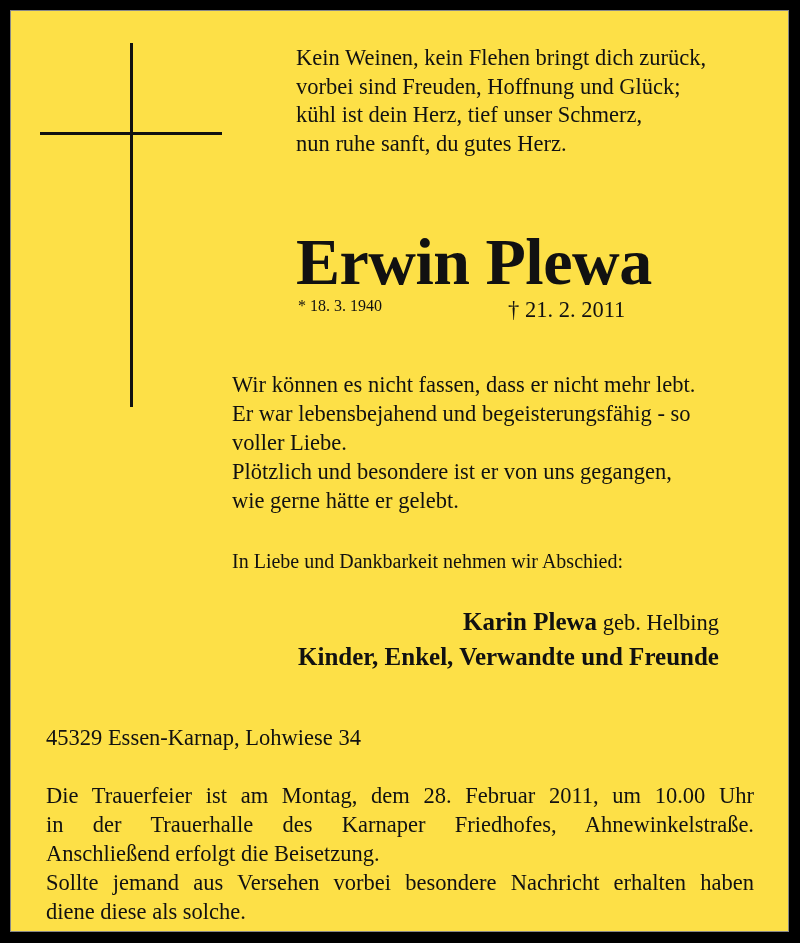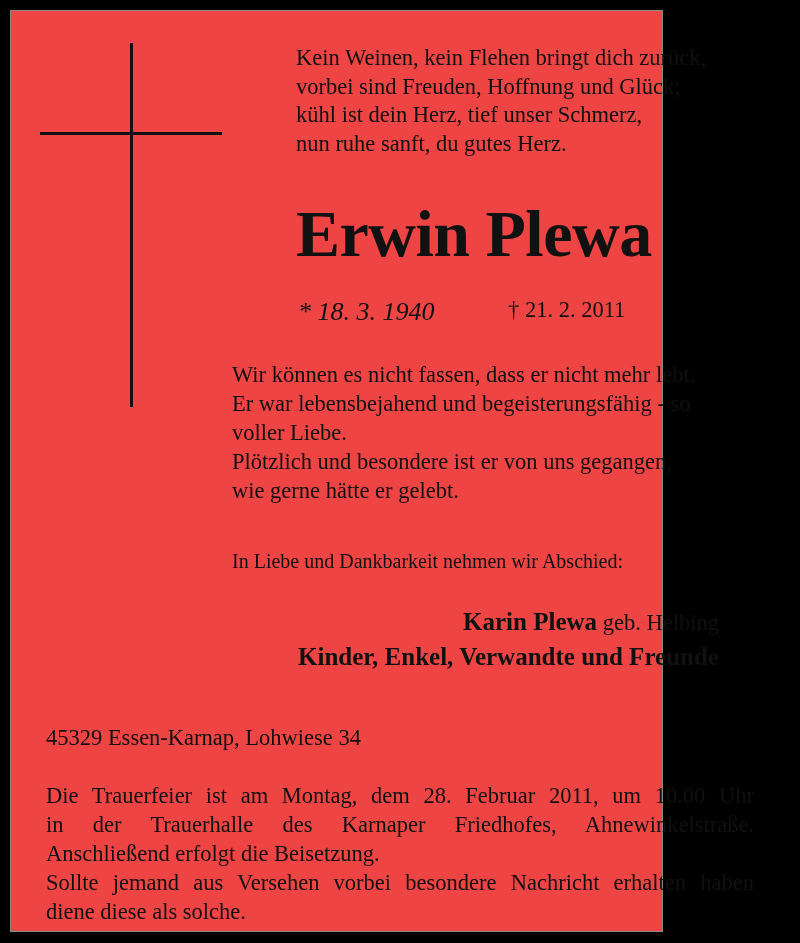--- a/index.html
+++ b/index.html
@@ -1,27 +1,27 @@
 <!DOCTYPE html>
 <html><head>
 <meta charset="utf-8">
 <style>
   html, body { margin:0; padding:0; }
   body { width:800px; height:943px; background:#000; position:relative; overflow:hidden;
          font-family:"Liberation Serif","DejaVu Serif",serif; color:#111; }
-  .card { position:absolute; left:10px; top:10px; width:653px; height:922px; background:#ef4444;
+  .card { position:absolute; left:10px; top:10px; width:779px; height:922px; background:#fde047;
           box-shadow: inset 0 0 0 1px #888; }
   .cross-v { position:absolute; left:120px; top:33px; width:3px; height:364px; background:#111; }
   .cross-h { position:absolute; left:30px; top:122px; width:182px; height:3px; background:#111; }
   .poem { position:absolute; left:286px; top:34px; font-size:22.5px; line-height:28.5px; }
   .poem div { white-space:nowrap; }
-  .name { position:absolute; left:286px; top:184px; font-size:66px; font-weight:bold; line-height:80px; letter-spacing:-0.5px; white-space:nowrap; }
-  .born { position:absolute; left:288px; top:287px; font-size:26px; white-space:nowrap;font-style:italic; }
+  .name { position:absolute; left:286px; top:212px; font-size:66px; font-weight:bold; line-height:80px; letter-spacing:-0.5px; white-space:nowrap; }
+  .born { position:absolute; left:288px; top:287px; font-size:16px; white-space:nowrap; }
   .died { position:absolute; left:498px; top:287px; font-size:22.5px; white-space:nowrap; }
-  .text1 { position:absolute; left:222px; top:350px; font-size:22.5px; line-height:29px; }
+  .text1 { position:absolute; left:222px; top:360px; font-size:22.5px; line-height:29px; }
   .text1 div { white-space:nowrap; }
   .farewell { position:absolute; left:222px; top:540px; font-size:20px; white-space:nowrap; }
   .mourners { position:absolute; left:288px; top:596px; line-height:32px; white-space:nowrap;text-align:right; }
   .mourners .b { font-weight:bold; font-size:25px; }
   .mourners .n { font-size:22.5px; }
   .address { position:absolute; left:36px; top:715px; font-size:22.5px; white-space:nowrap;text-align:right; }
   .service { position:absolute; left:36px; top:771px; width:708px; font-size:22.5px; line-height:29px; }
   .service .just { text-align:justify; text-align-last:justify; white-space:nowrap; }
   .service div { white-space:nowrap; }
 </style>

